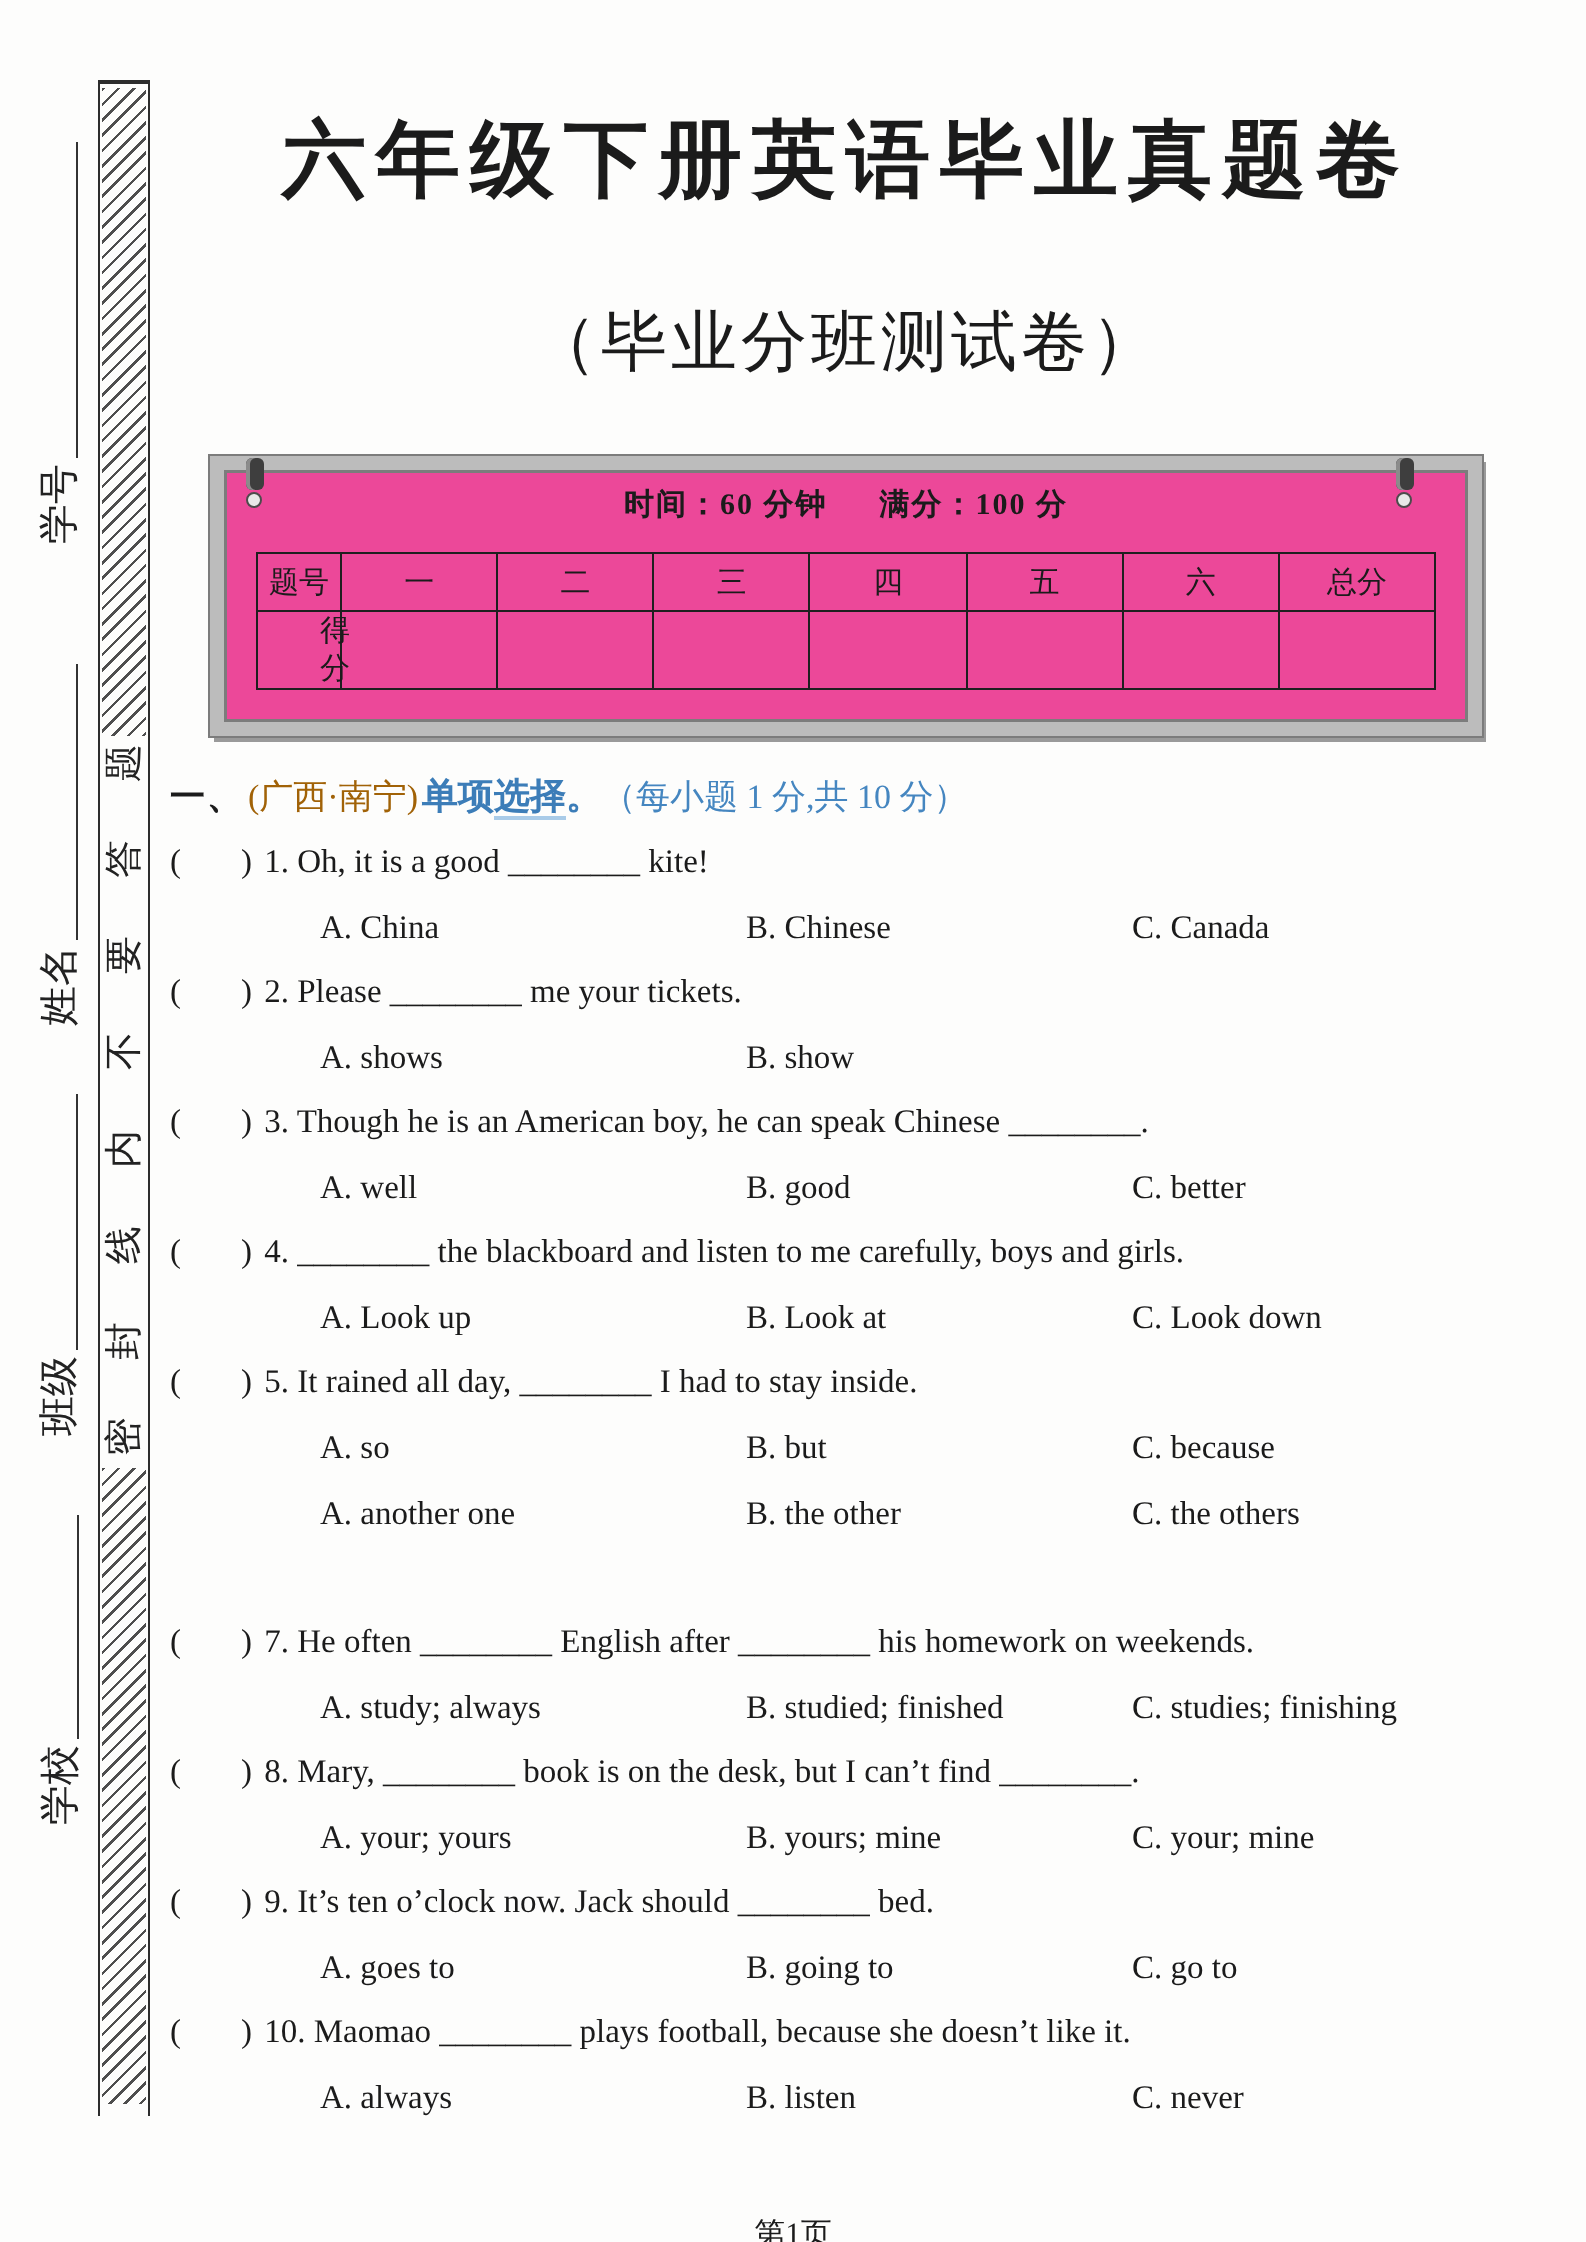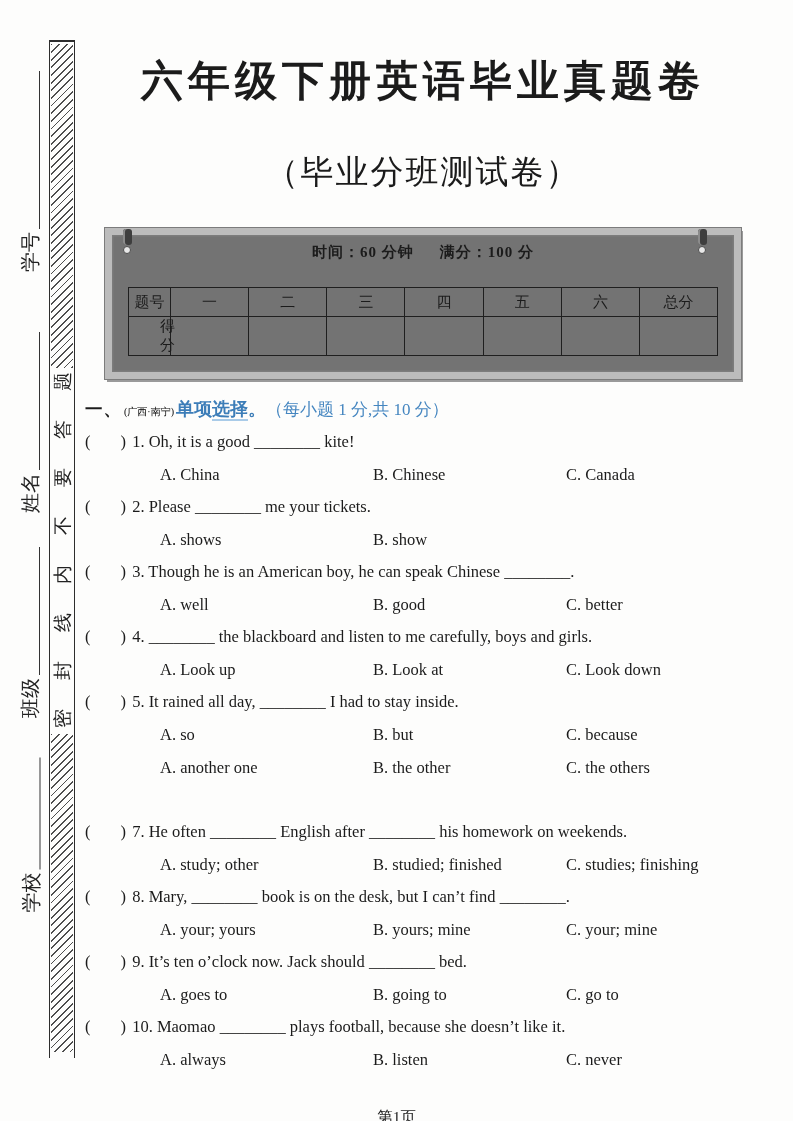--- a/index.html
+++ b/index.html
@@ -48,38 +48,38 @@
   
   .main{position:absolute;left:85px;top:52px;width:676px;}
   .title{font-size:42px;line-height:58px;font-weight:bold;text-align:center;letter-spacing:5px;}
   .subtitle{font-size:33px;line-height:40px;text-align:center;margin-top:42px;letter-spacing:2px;}
 
   
   .board{
     position:relative;margin:36px auto 0;width:590px;
     border:7px solid #bcbcbc;outline:1.5px solid #7c7c7c;
     box-shadow:inset 0 0 0 1.5px #7c7c7c, 2px 3px 0 #9a9a9a;
-    background:#737373;padding:8px 16px 16px;
+    background:#ec4899;padding:8px 16px 16px;
   }
   .board-header{text-align:center;font-size:15px;font-weight:bold;letter-spacing:1px;}
   .board-header .gap2{display:inline-block;width:26px;}
-  .score-table{width:100%;border-collapse:collapse;margin-top:25px;table-layout:fixed;}
+  .score-table{width:100%;border-collapse:collapse;margin-top:14px;table-layout:fixed;}
   .score-table td{border:1.8px solid #1f1f1f;text-align:center;font-size:15px;padding:0;}
   .score-table .hdr td{height:28px;}
   .score-table .scr td{height:35px;padding-left:31px;}
   .pin{position:absolute;width:12px;top:-6px;}
   .pin-left{left:9px;}
   .pin-right{right:26px;}
   .pin .head{width:9px;height:16px;background:#3e3e3e;border-radius:3px;margin:0 auto;box-shadow:inset 2px 0 0 #8b8b8b;}
   .pin .tip{width:6px;height:6px;border:1.8px solid #4c4c4c;border-radius:50%;margin:1px auto 0;background:#e8e8e8;}
 
   
   .section-heading{margin-top:13px;height:34px;line-height:34px;font-size:17.5px;}
   .sec-num{font-weight:bold;letter-spacing:1px;}
-  .sec-src{font-size:10px;color:#000000;margin:0 2px;}
+  .sec-src{font-size:17px;color:#a16207;margin:0 2px;}
   .sec-blue{color:#3c7db8;font-weight:bold;font-size:18px;margin-top:37px;}
   .sec-underlined{border-bottom:2.5px solid #a9cbe8;}
   .sec-points{color:#4586c0;font-size:17px;font-weight:normal;}
 
   
   .q{height:65px;}
   .q-line{height:32px;line-height:32px;font-size:16.5px;white-space:nowrap;}
   .bracket{white-space:nowrap;}
   .bracket .gap{display:inline-block;width:30px;}
   .q-num{margin-left:2px;}
@@ -254,21 +254,21 @@
         </div>
       </div>
 
       <div class="q">
         <div class="q-line">
           <span class="bracket"><span>(</span><span class="gap"></span><span>)</span></span>
           <span class="q-num">7.</span>
           <span>He often ________ English after ________ his homework on weekends.</span>
         </div>
         <div class="q-opts">
-          <span>A. study; other</span>
+          <span>A. study; always</span>
           <span>B. studied; finished</span>
           <span>C. studies; finishing</span>
         </div>
       </div>
 
       <div class="q">
         <div class="q-line">
           <span class="bracket"><span>(</span><span class="gap"></span><span>)</span></span>
           <span class="q-num">8.</span>
           <span>Mary, ________ book is on the desk, but I can’t find ________.</span>

